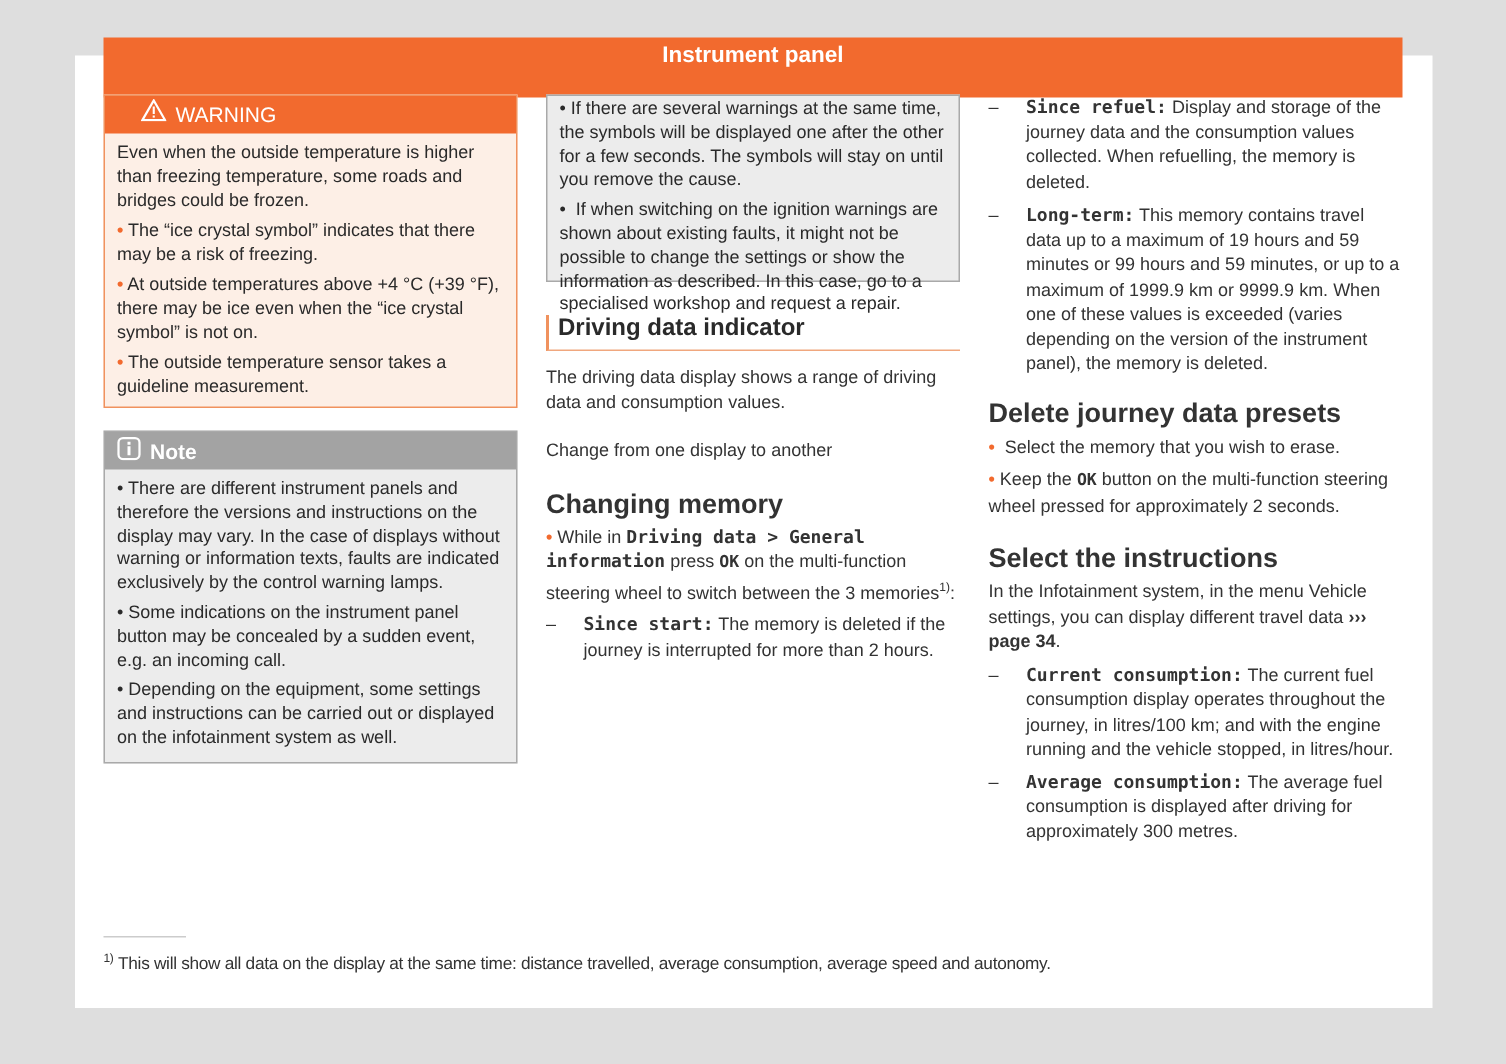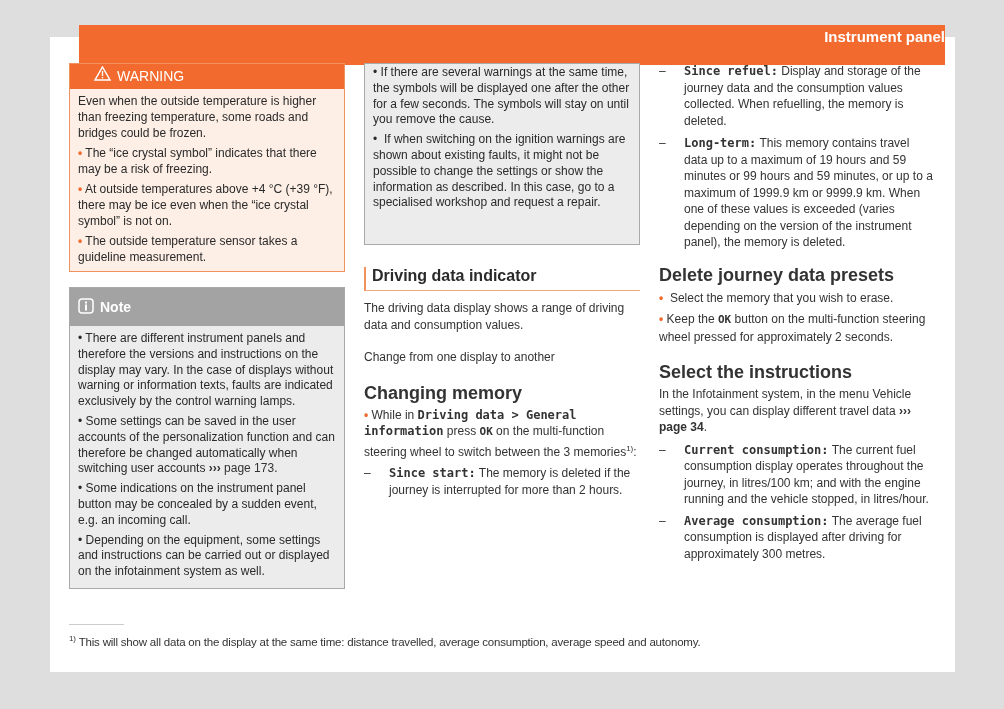--- a/index.html
+++ b/index.html
@@ -8,23 +8,23 @@
     background: #dedede;
     font-family: "Liberation Sans", "DejaVu Sans", sans-serif;
     color: #2a2a2a;
     position: relative;
   }
   .page {
     position: absolute; left: 50px; top: 37px; width: 905px; height: 635px;
     background: #ffffff;
   }
   .header-band {
-    position: absolute; left: 79px; top: 25px; width: 866px; height: 40px;
+    position: absolute; left: 69px; top: 25px; width: 866px; height: 40px;
     background: #f26a2e; color: #fff;
-    font-size: 15px; font-weight: bold; text-align: right; line-height: 23px;
+    font-size: 15px; font-weight: bold; text-align: center; line-height: 23px;
   }
   .col { position: absolute; top: 63px; }
   .col-left { left: 69px; width: 276px; }
   .col-mid { left: 364px; width: 276px; }
   .col-right { left: 659px; width: 277px; }
 
   .warn-box {
     border: 1.5px solid #f0925e; background: #fdefe6; width: 276px;
   }
   .warn-head {
@@ -33,28 +33,28 @@
   }
   .warn-body { padding: 4px 8px 6px 8px; font-size: 12px; line-height: 16px; color: #2a2a2a; }
   .warn-body p { margin-bottom: 4px; }
 
   .note-box {
     margin-top: 15px;
     border: 1.5px solid #a9a9a9; background: #ececec; width: 276px;
   }
   .note-head {
     background: #a3a3a3; color: #fff; font-weight: bold; font-size: 14px;
-    height: 38px; padding-left: 8px; display: flex; align-items: center; gap: 6px;
+    height: 25px; padding-left: 8px; display: flex; align-items: center; gap: 6px;
   }
   .note-body { padding: 5px 8px 8px 8px; font-size: 12px; line-height: 15.8px; }
   .note-body p { margin-bottom: 4px; }
 
   .gray-box {
     border: 1.5px solid #a9a9a9; background: #ececec; padding: 1px 8px 6px 8px;
-    font-size: 12px; line-height: 15.8px; height: 182px;
+    font-size: 12px; line-height: 15.8px; height: 125px;
   }
   .gray-box p { margin-bottom: 4px; }
 
   .sec-heading {
     margin-top: 22px; border-left: 2px solid #f0925e; border-bottom: 1.5px solid #f0a77e;
     padding: 0 0 2px 6px; font-size: 16px; font-weight: bold; color: #2a2a2a; height: 24px;
   }
   .body-text { font-size: 12px; line-height: 16.5px; color: #333; }
   .sub-heading { font-size: 18px; font-weight: bold; color: #333; line-height: 16px; }
   .bullet { color: #f26a2e; font-weight: bold; }
@@ -103,21 +103,20 @@
         <svg width="16" height="16" viewBox="0 0 16 16">
             <rect x="1" y="1" width="14" height="14" rx="3" fill="none" stroke="#fff" stroke-width="1.5"></rect>
             <rect x="7" y="6.5" width="2" height="6" fill="#fff"></rect>
             <rect x="7" y="3.5" width="2" height="2" fill="#fff"></rect>
           </svg>
       </span>
       <span>Note</span>
     </div>
     <div class="note-body">
       <p>• <span>There are different instrument panels and therefore the versions and instructions on the display may vary. In the case of displays without warning or information texts, faults are indicated exclusively by the control warning lamps.</span></p>
-      <p>• <span>Some settings can be saved in the user accounts of the personalization function and can therefore be changed automatically when switching user accounts</span> <a class="link"><span class="arrows">›››</span> <span>page 173</span></a><span>.</span></p>
       <p>• <span>Some indications on the instrument panel button may be concealed by a sudden event, e.g. an incoming call.</span></p>
       <p style="margin-bottom:0">• <span>Depending on the equipment, some settings and instructions can be carried out or displayed on the infotainment system as well.</span></p>
     </div>
   </div>
 </div>
 
 <div class="col col-mid">
   <div class="gray-box">
     <p>• <span>If there are several warnings at the same time, the symbols will be displayed one after the other for a few seconds. The symbols will stay on until you remove the cause.</span></p>
     <p>• &nbsp;<span>If when switching on the ignition warnings are shown about existing faults, it might not be possible to change the settings or show the information as described. In this case, go to a specialised workshop and request a repair.</span></p>

